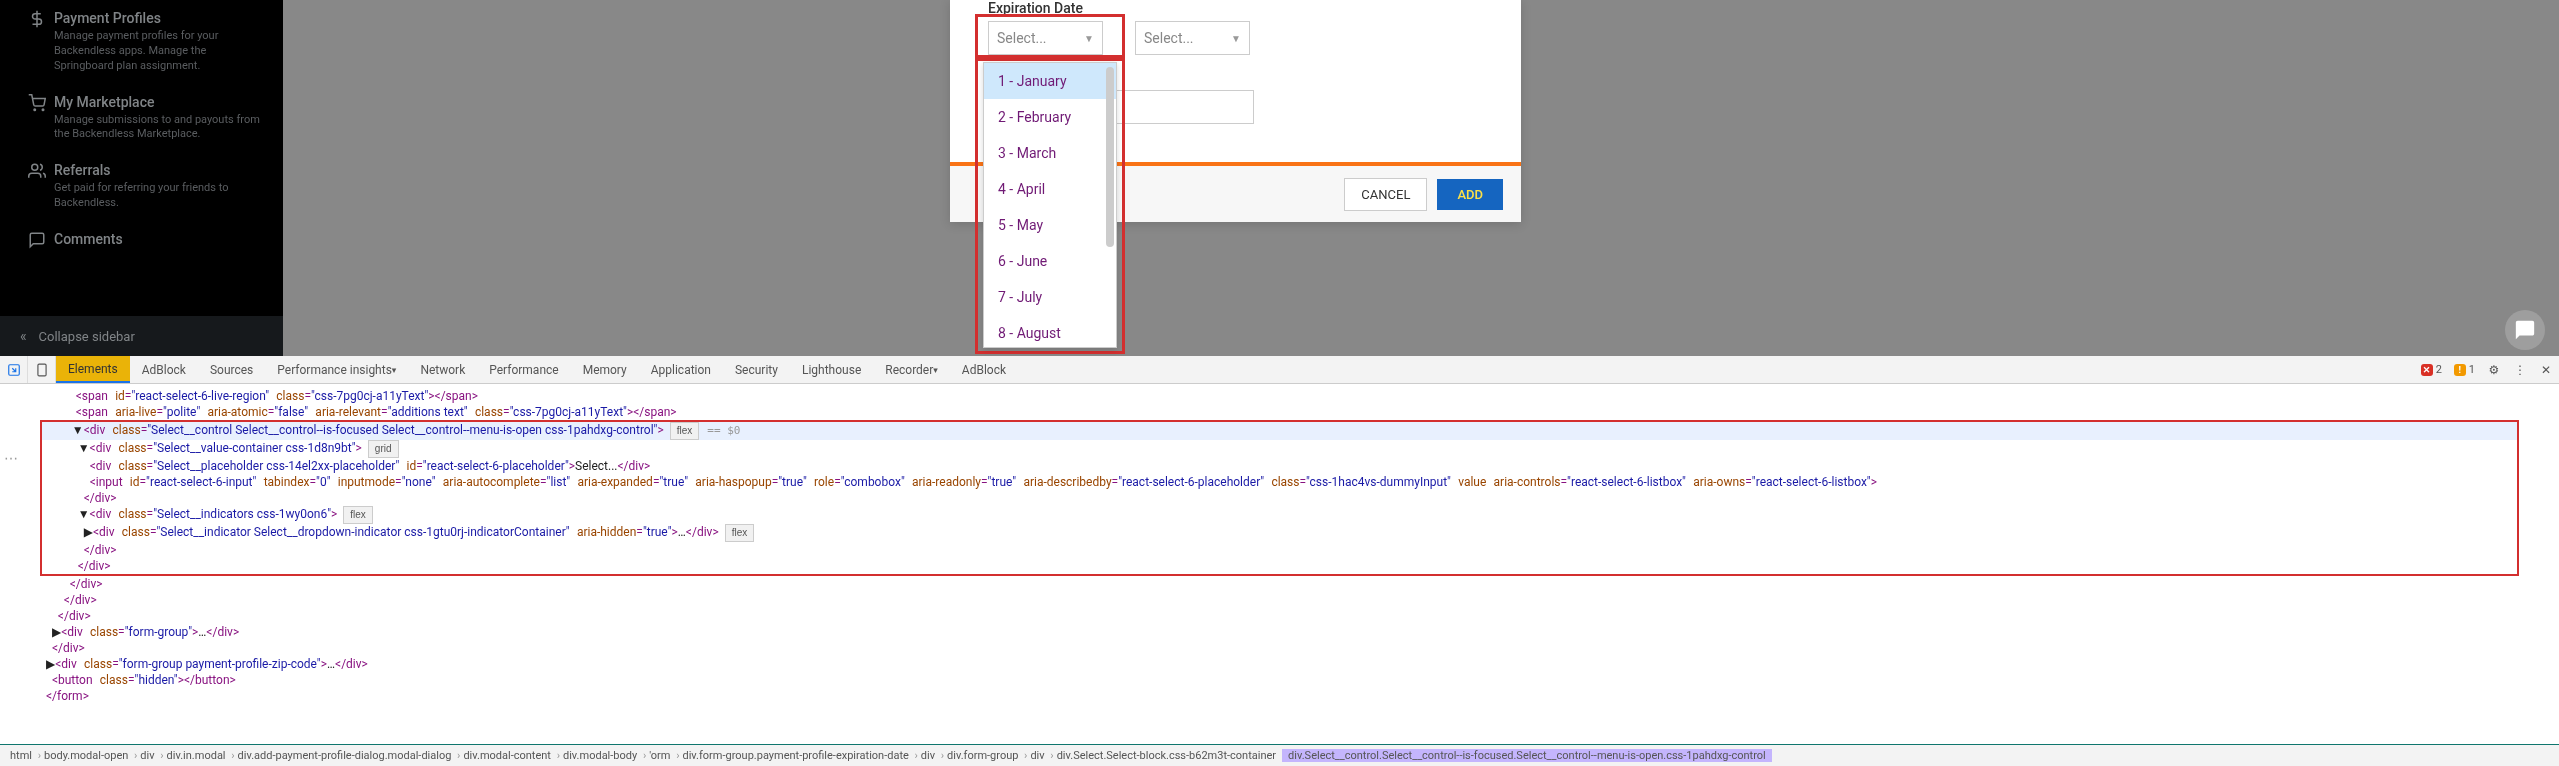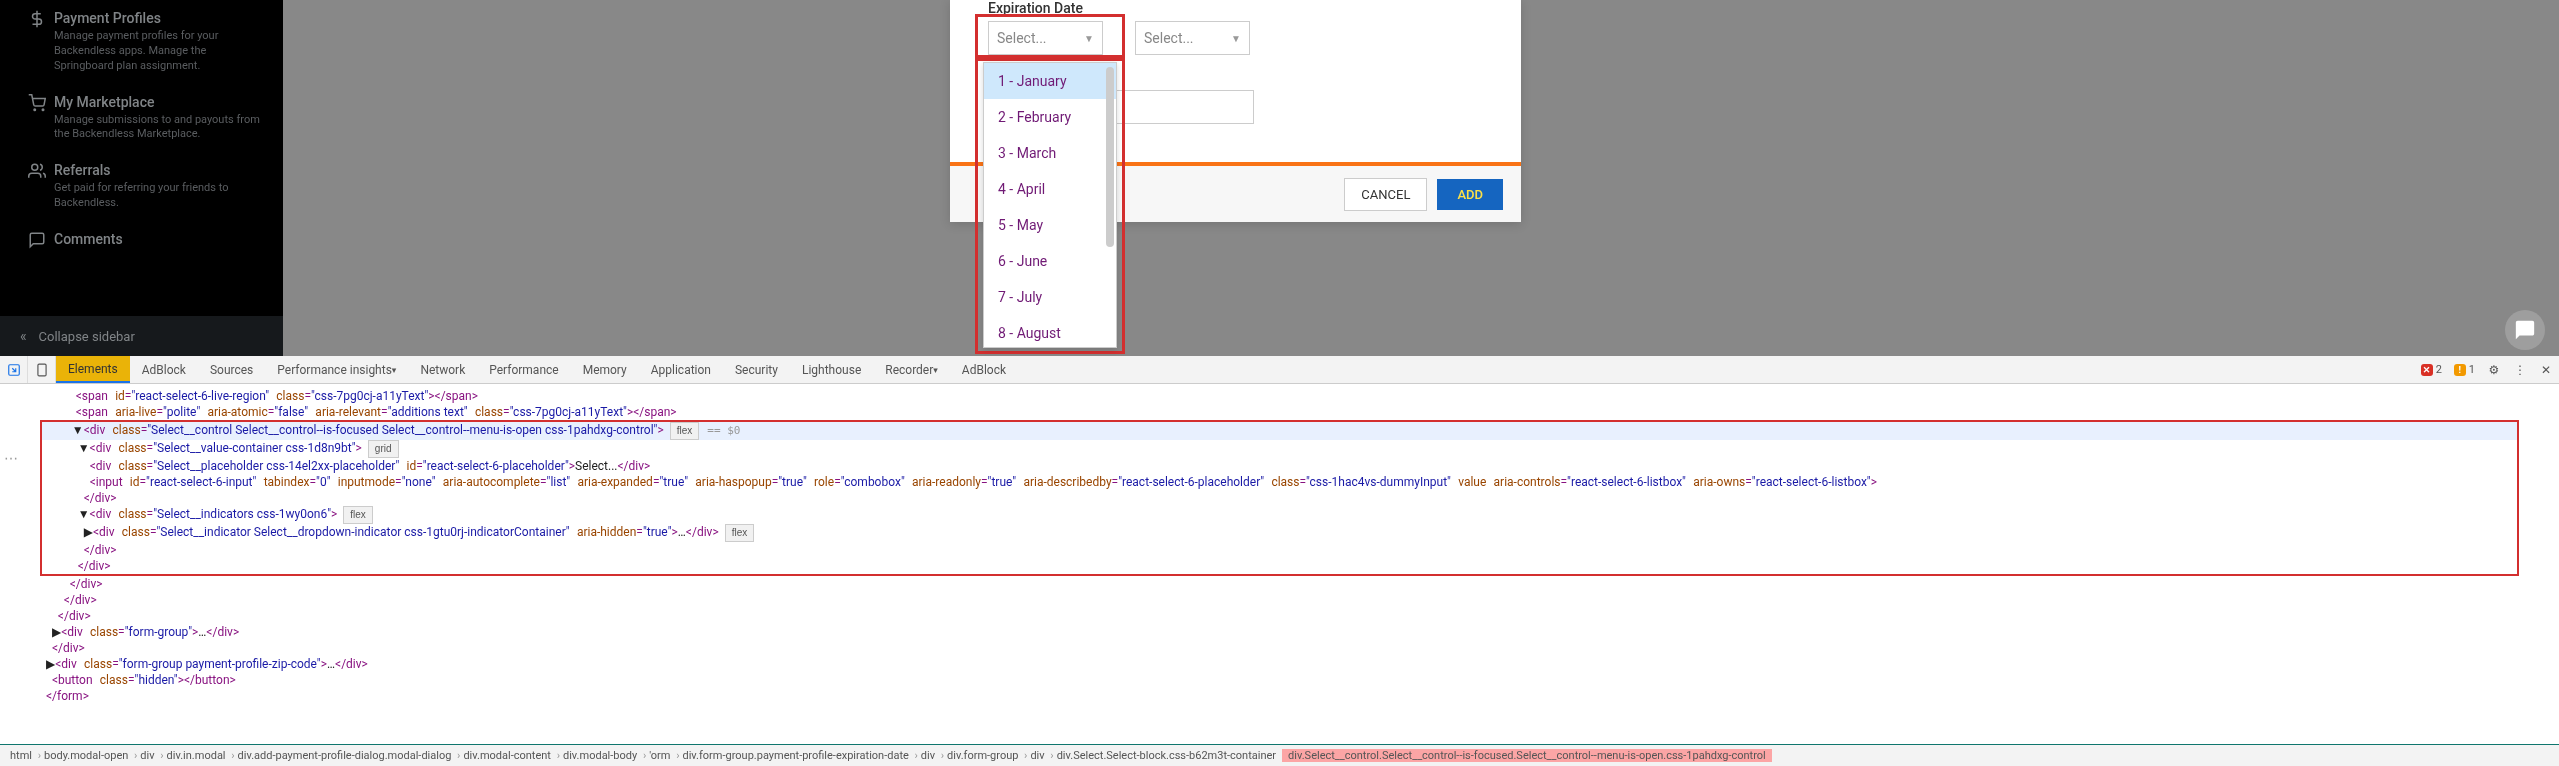--- a/index.html
+++ b/index.html
@@ -63,21 +63,21 @@
 .code-line .punc { color: #881280; }
 .code-line .text { color: #222; }
 .pill { display: inline-block; background: #f1f1f1; border: 1px solid #ccc; border-radius: 0; padding: 0 6px; font-size: 10px; color: #555; margin-left: 6px; font-family: sans-serif; }
 .selected-line { background: #e8f0fe; }
 .eq-dollar { color: #999; font-family: Menlo, monospace; font-size: 11px; margin-left: 8px; }
 
 .breadcrumb-bar { height: 22px; border-top: 1px solid #0f766e; background: #f3f3f3; display: flex; align-items: center; font-size: 11px; color: #555; padding: 0 4px; font-family: -apple-system, sans-serif; overflow: hidden; }
 .bc-item { padding: 0 6px; white-space: nowrap; cursor: pointer; position: relative; }
 .bc-item::after { content: "›"; position: absolute; right: -3px; color: #999; }
 .bc-item:last-child::after { content: ""; }
-.bc-item.active { background: #fca5a5; }
+.bc-item.active { background: #c4b5fd; }
 .person-icon::after { content: " ▾"; font-size: 9px; }
 </style>
 </head>
 <body>
 
 <div class="top-area">
 
   <div class="sidebar">
     <div class="sidebar-item">
       <div class="sidebar-icon">

